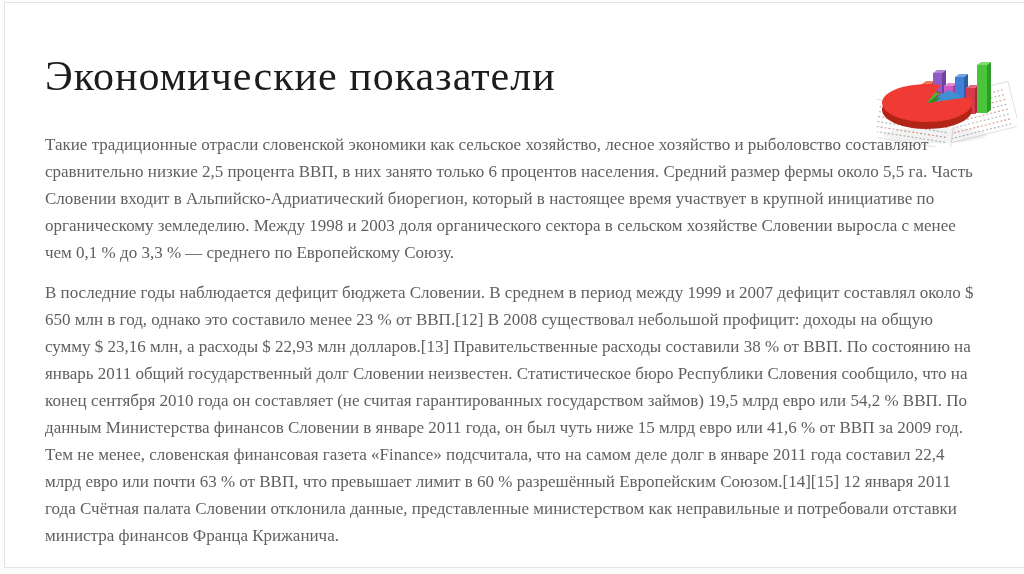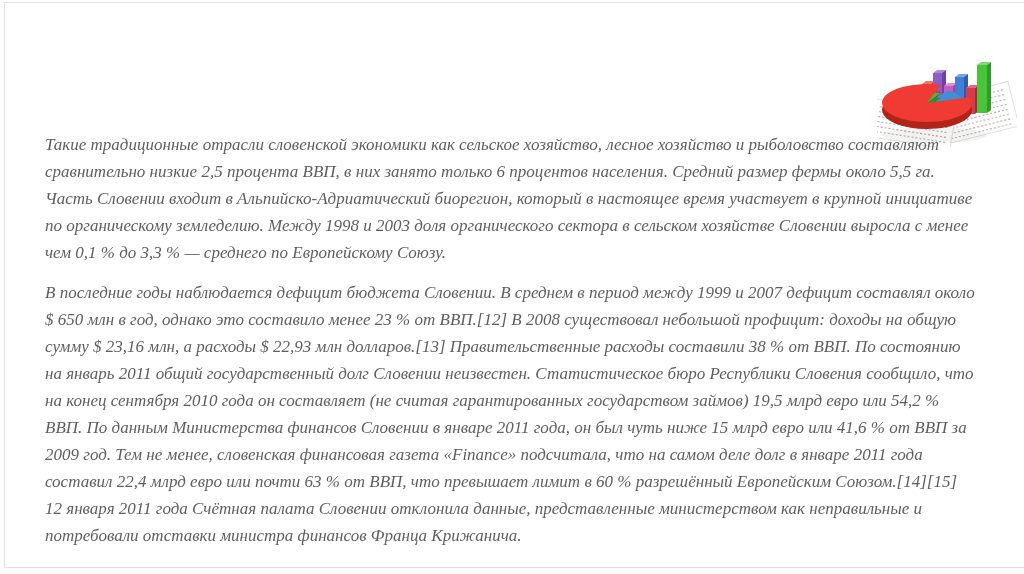--- a/index.html
+++ b/index.html
@@ -42,35 +42,35 @@
     top: 128px;
     width: 942px;
     font-family: "Liberation Serif", serif;
     font-size: 17px;
     line-height: 27px;
     color: #5f5f5f;
     text-align: left;
   }
   .slide-body p {
     margin: 0 10px 13px 0;
-    font-style: italic;
   }
   .clipart {
     position: absolute;
     left: 872px;
     top: 42px;
     width: 140px;
     height: 102px;
   }
 </style>
 </head>
 <body>
 
 <div class="slide">
 
+  <h1 class="slide-title">Экономические показатели</h1>
 
   <svg class="clipart" viewBox="0 0 140 102" aria-hidden="true">
 
     <g opacity="0.95">
       <g transform="rotate(-14 95 70)">
         <rect x="52" y="46" width="86" height="46" fill="#ffffff" stroke="#e2ded8" stroke-width="1"></rect>
         <g stroke-width="1.1" stroke-dasharray="2 2" opacity="0.6">
           <line x1="57" y1="53" x2="133" y2="53" stroke="#b8524a"></line>
           <line x1="57" y1="58" x2="133" y2="58" stroke="#7e8a7a"></line>
           <line x1="57" y1="63" x2="133" y2="63" stroke="#b8524a"></line>

